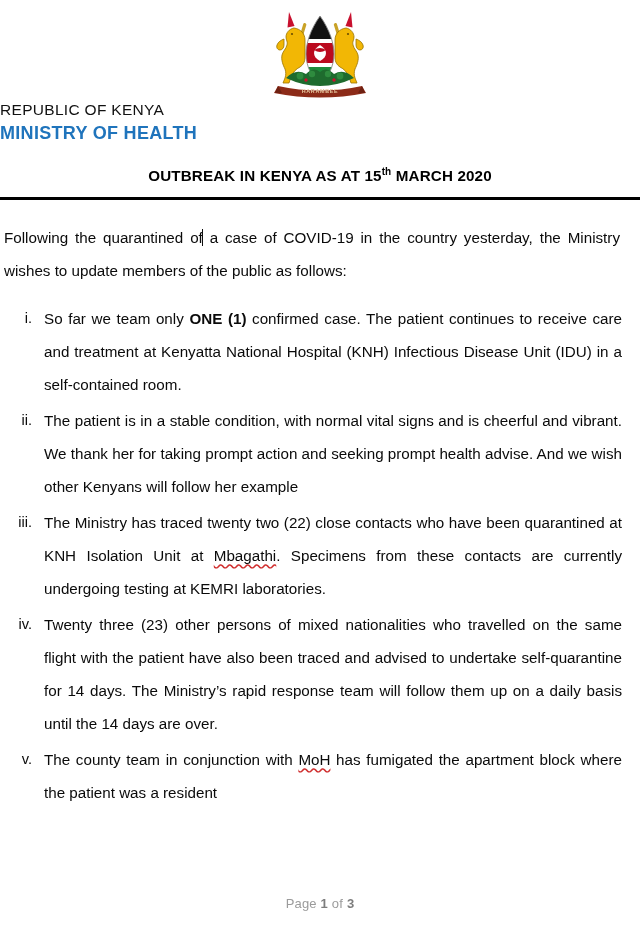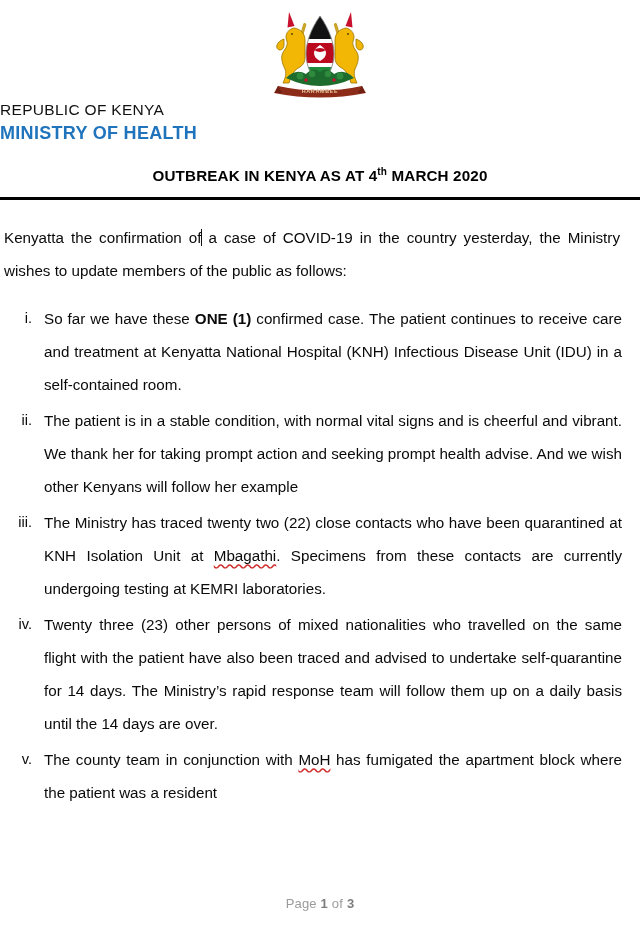--- a/index.html
+++ b/index.html
@@ -207,33 +207,33 @@
         <text x="64" y="87.4" text-anchor="middle" font-family="Liberation Sans, sans-serif" font-size="5.4" font-weight="bold" fill="#E8C9A0" letter-spacing="0.7">HARAMBEE</text>
       </g>
     </svg>
   </span>
 </div>
 
 <div class="hdr-line republic">REPUBLIC OF KENYA</div>
 <div class="hdr-line ministry" style="color:#1F74BC">MINISTRY OF HEALTH</div>
 
 <div class="title-block">
-  <div><span>OUTBREAK IN KENYA AS AT 4</span><sup>th</sup><span> MARCH 2020</span></div>
+  <div><span>OUTBREAK IN KENYA AS AT 15</span><sup>th</sup><span> MARCH 2020</span></div>
 </div>
 
 <div class="rule"></div>
 
 <div class="body-wrap">
 
-  <p class="lead"><span>Kenyatta the confirmation of</span><span class="caret"></span><span> a case of COVID-19 in the country yesterday, the Ministry wishes to update members of the public as follows:</span></p>
+  <p class="lead"><span>Following the quarantined of</span><span class="caret"></span><span> a case of COVID-19 in the country yesterday, the Ministry wishes to update members of the public as follows:</span></p>
 
   <ol class="items" id="items-list">
       <li>
         <span class="marker">i.</span>
-        <span class="itext"><span>So far we have these </span><b>ONE (1)</b><span> confirmed case. The patient continues to receive care and treatment at Kenyatta National Hospital (KNH) Infectious Disease Unit (IDU) in a self-contained room.</span></span>
+        <span class="itext"><span>So far we team only </span><b>ONE (1)</b><span> confirmed case. The patient continues to receive care and treatment at Kenyatta National Hospital (KNH) Infectious Disease Unit (IDU) in a self-contained room.</span></span>
       </li>
       <li>
         <span class="marker">ii.</span>
         <span class="itext"><span>The patient is in a stable condition, with normal vital signs and is cheerful and vibrant. We thank her for taking prompt action and seeking prompt health advise. And we wish other Kenyans will follow her example</span></span>
       </li>
       <li>
         <span class="marker">iii.</span>
         <span class="itext"><span>The Ministry has traced twenty two (22) close contacts who have been quarantined at KNH Isolation Unit at </span><span class="misspell">Mbagathi</span><span>. Specimens from these contacts are currently undergoing testing at KEMRI laboratories.</span></span>
       </li>
       <li>

